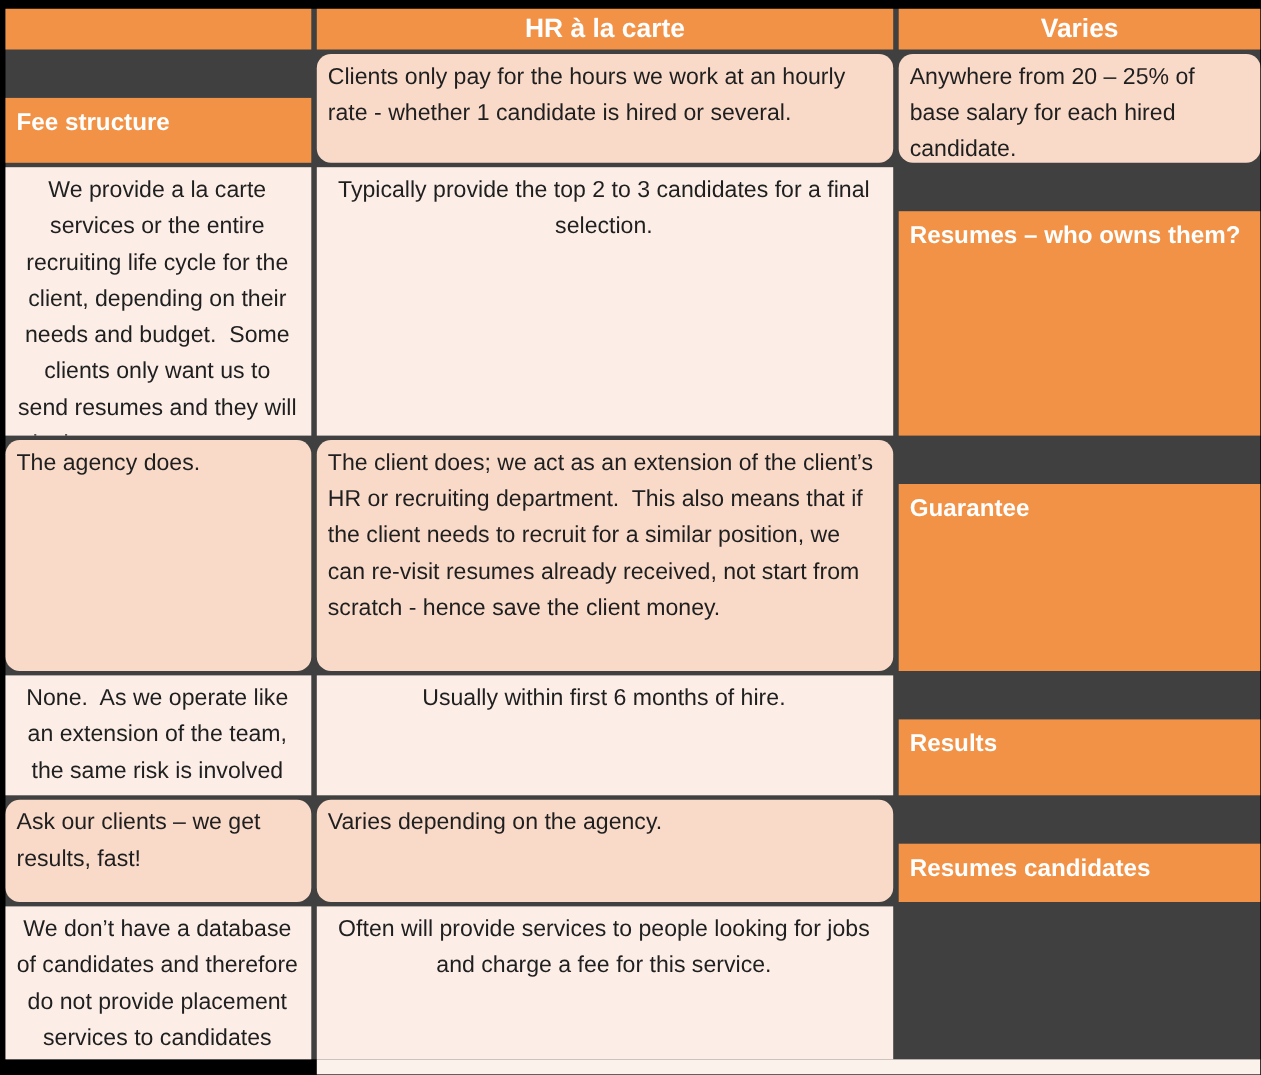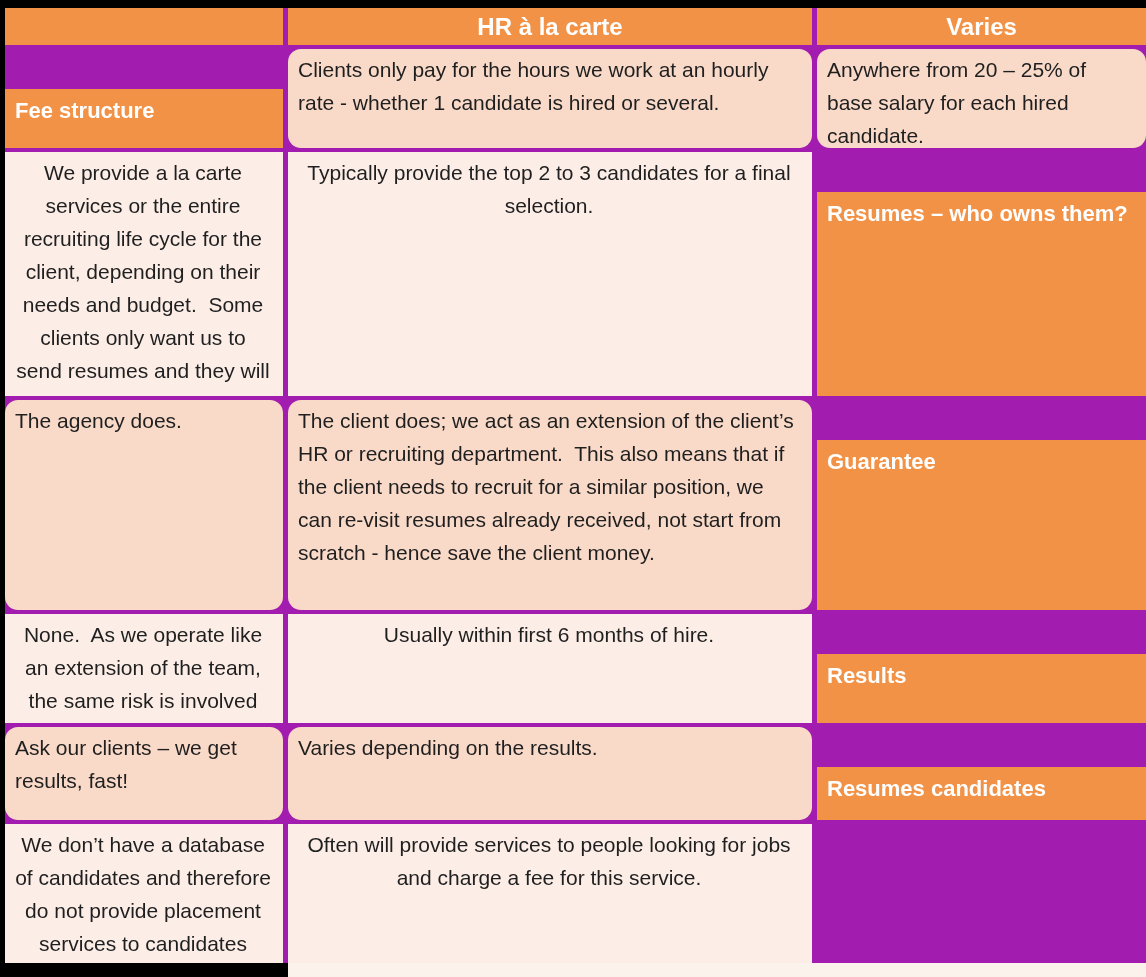--- a/index.html
+++ b/index.html
@@ -18,21 +18,21 @@
   
   #comparison-table {
     position: absolute;
     left: 5px;
     top: 8px;
     display: grid;
     grid-template-columns: 278px 524px 329px;
     grid-template-rows: 37px 99px 244px 210px 109px 93px 139px;
     column-gap: 5px;
     row-gap: 4px;
-    background: #a21caf;
+    background: #404040;
   }
   .header-cell {
     background: #F29247;
     color: #ffffff;
     font-weight: bold;
     font-size: 24px;
     display: flex;
     align-items: center;
     justify-content: center;
     overflow: hidden;
@@ -88,21 +88,21 @@
     <div class="label-cell">Resumes – who owns them?</div>
     <div class="body-cell band-dark">The agency does.</div>
     <div class="body-cell band-dark">The client does; we act as an extension of the client’s HR or recruiting department.  This also means that if the client needs to recruit for a similar position, we can re-visit resumes already received, not start from scratch - hence save the client money.</div>
 
     <div class="label-cell">Guarantee</div>
     <div class="body-cell band-light">None.  As we operate like an extension of the team, the same risk is involved as if the client’s HR team sourced and hired the candidate themselves.</div>
     <div class="body-cell band-light">Usually within first 6 months of hire.</div>
 
     <div class="label-cell">Results</div>
     <div class="body-cell band-dark">Ask our clients – we get results, fast!</div>
-    <div class="body-cell band-dark">Varies depending on the results.</div>
+    <div class="body-cell band-dark">Varies depending on the agency.</div>
 
     <div class="label-cell">Resumes candidates</div>
     <div class="body-cell band-light">We don’t have a database of candidates and therefore do not provide placement services to candidates looking for jobs.  We are solely focused on our employer clients and their needs.</div>
     <div class="body-cell band-light">Often will provide services to people looking for jobs and charge a fee for this service.</div>
 
   </div>
 
   <div id="bottom-strip-light"></div>
 
 </div>

